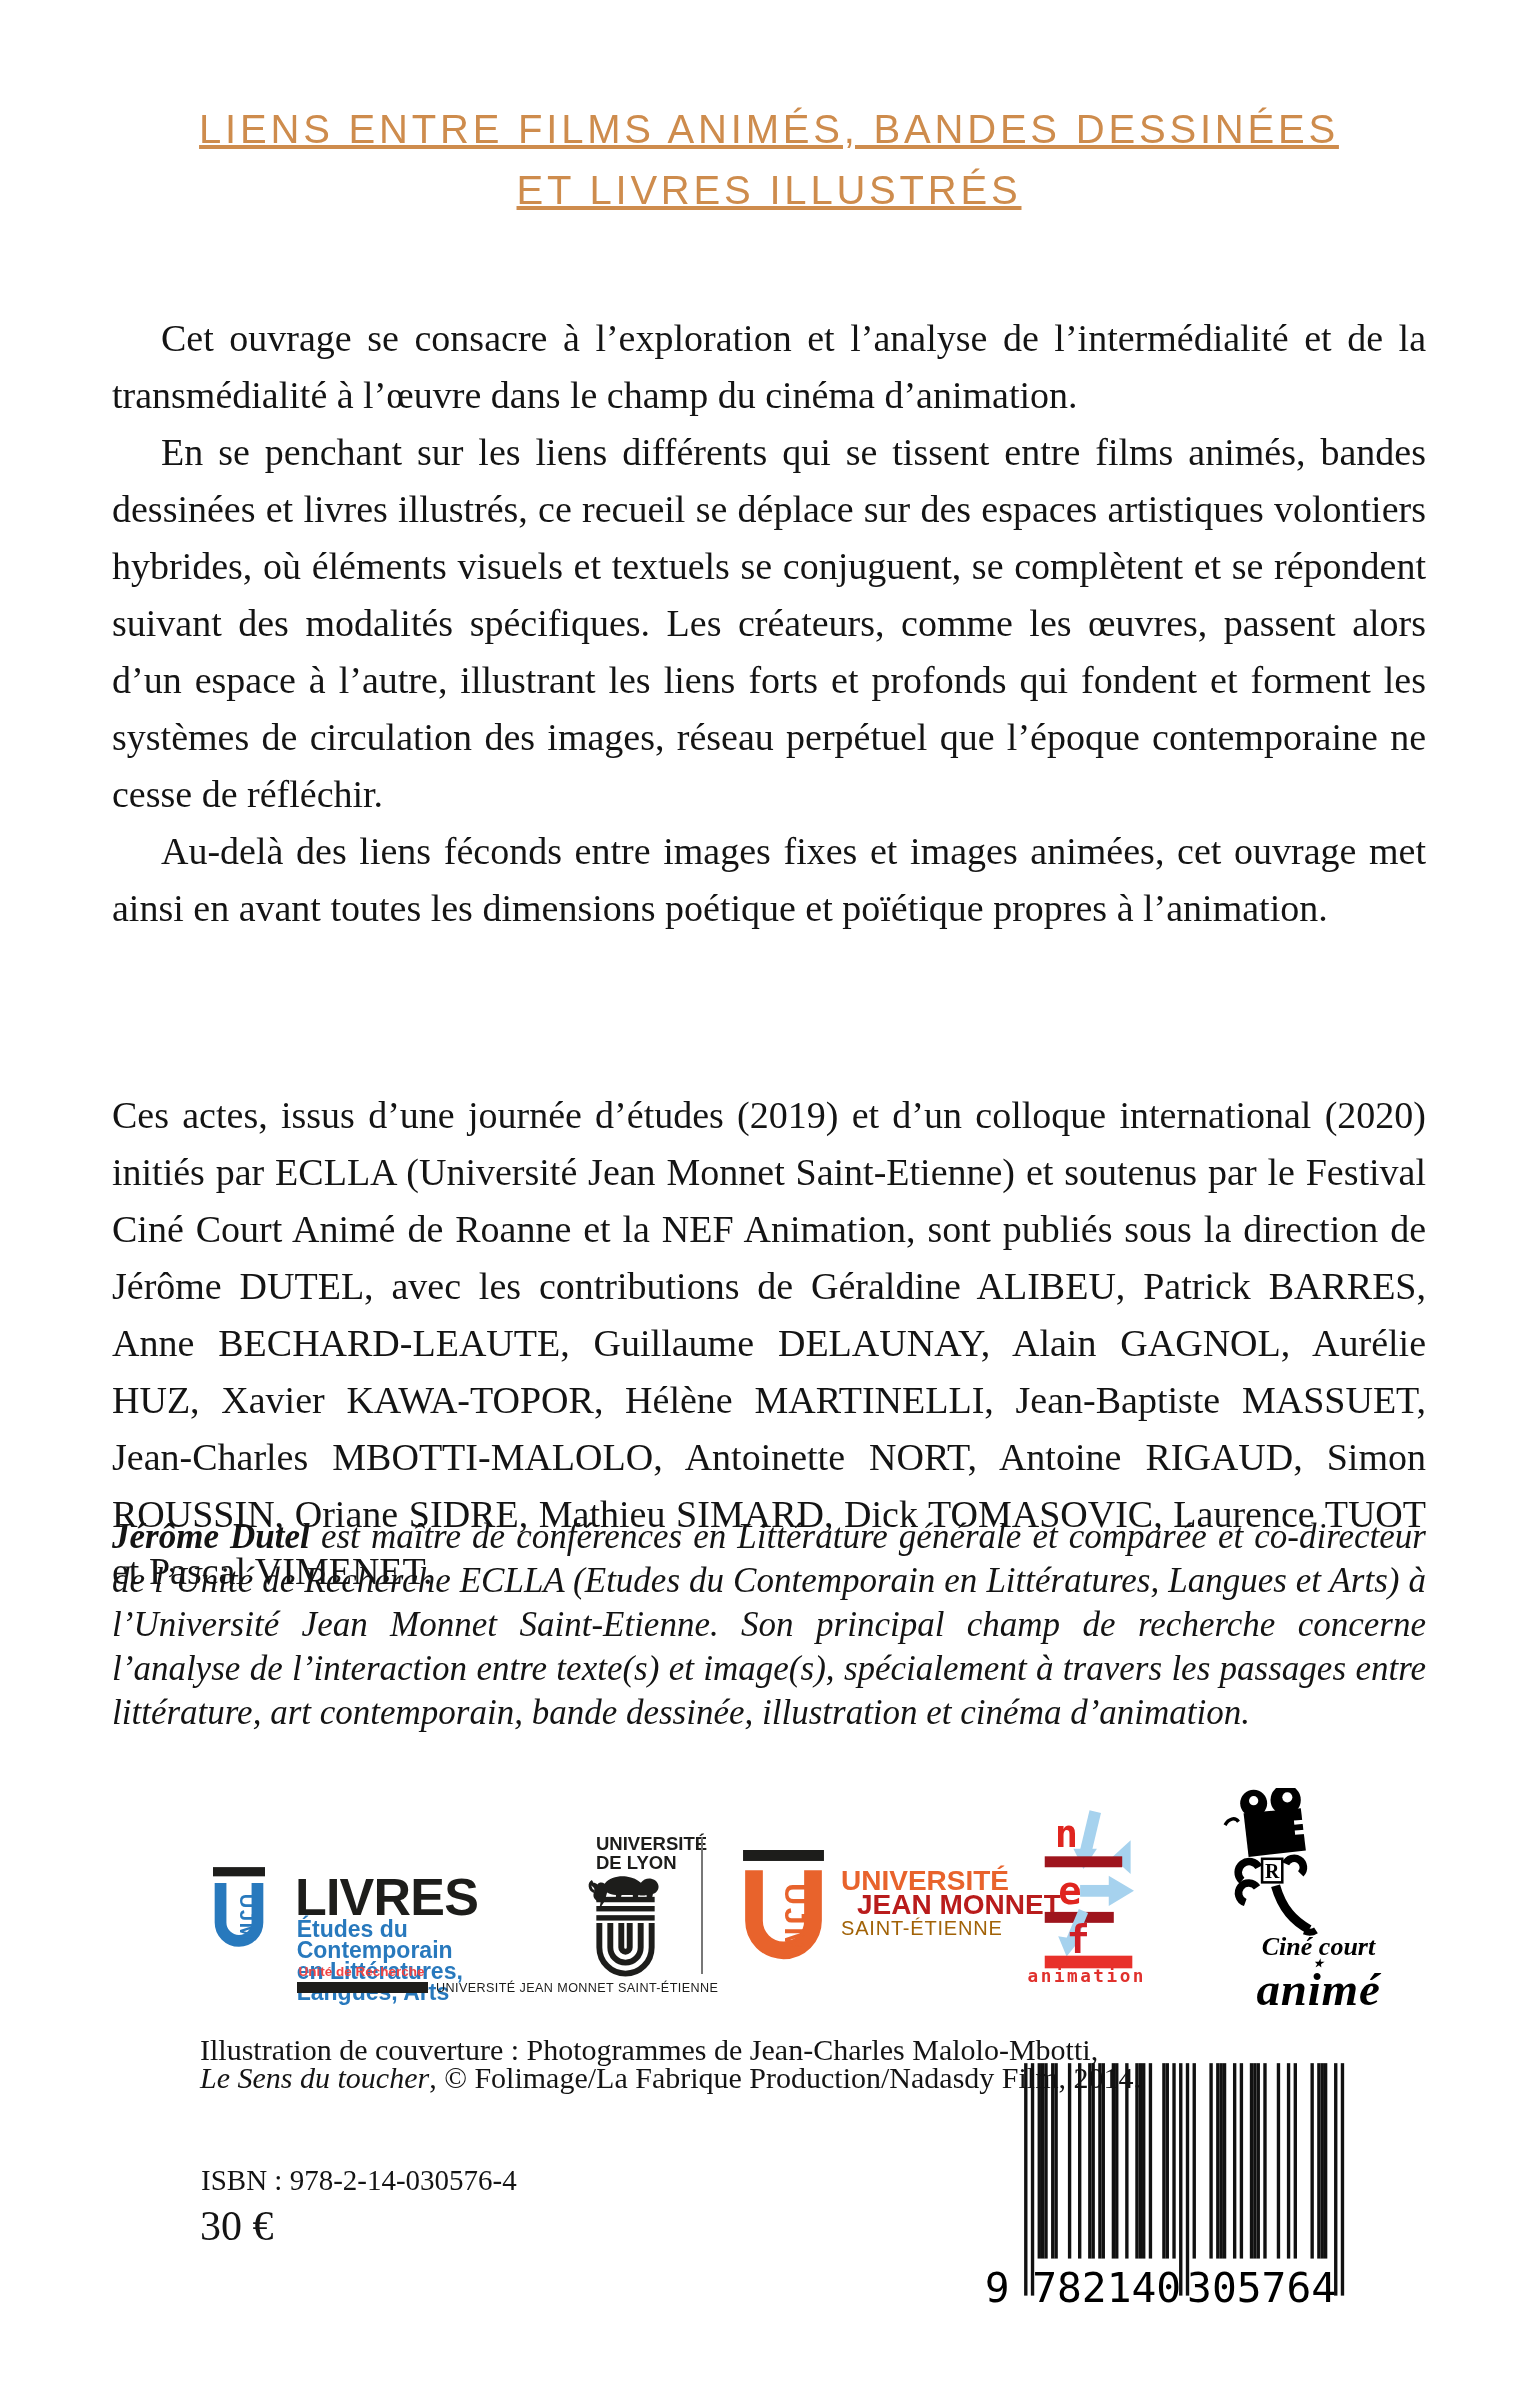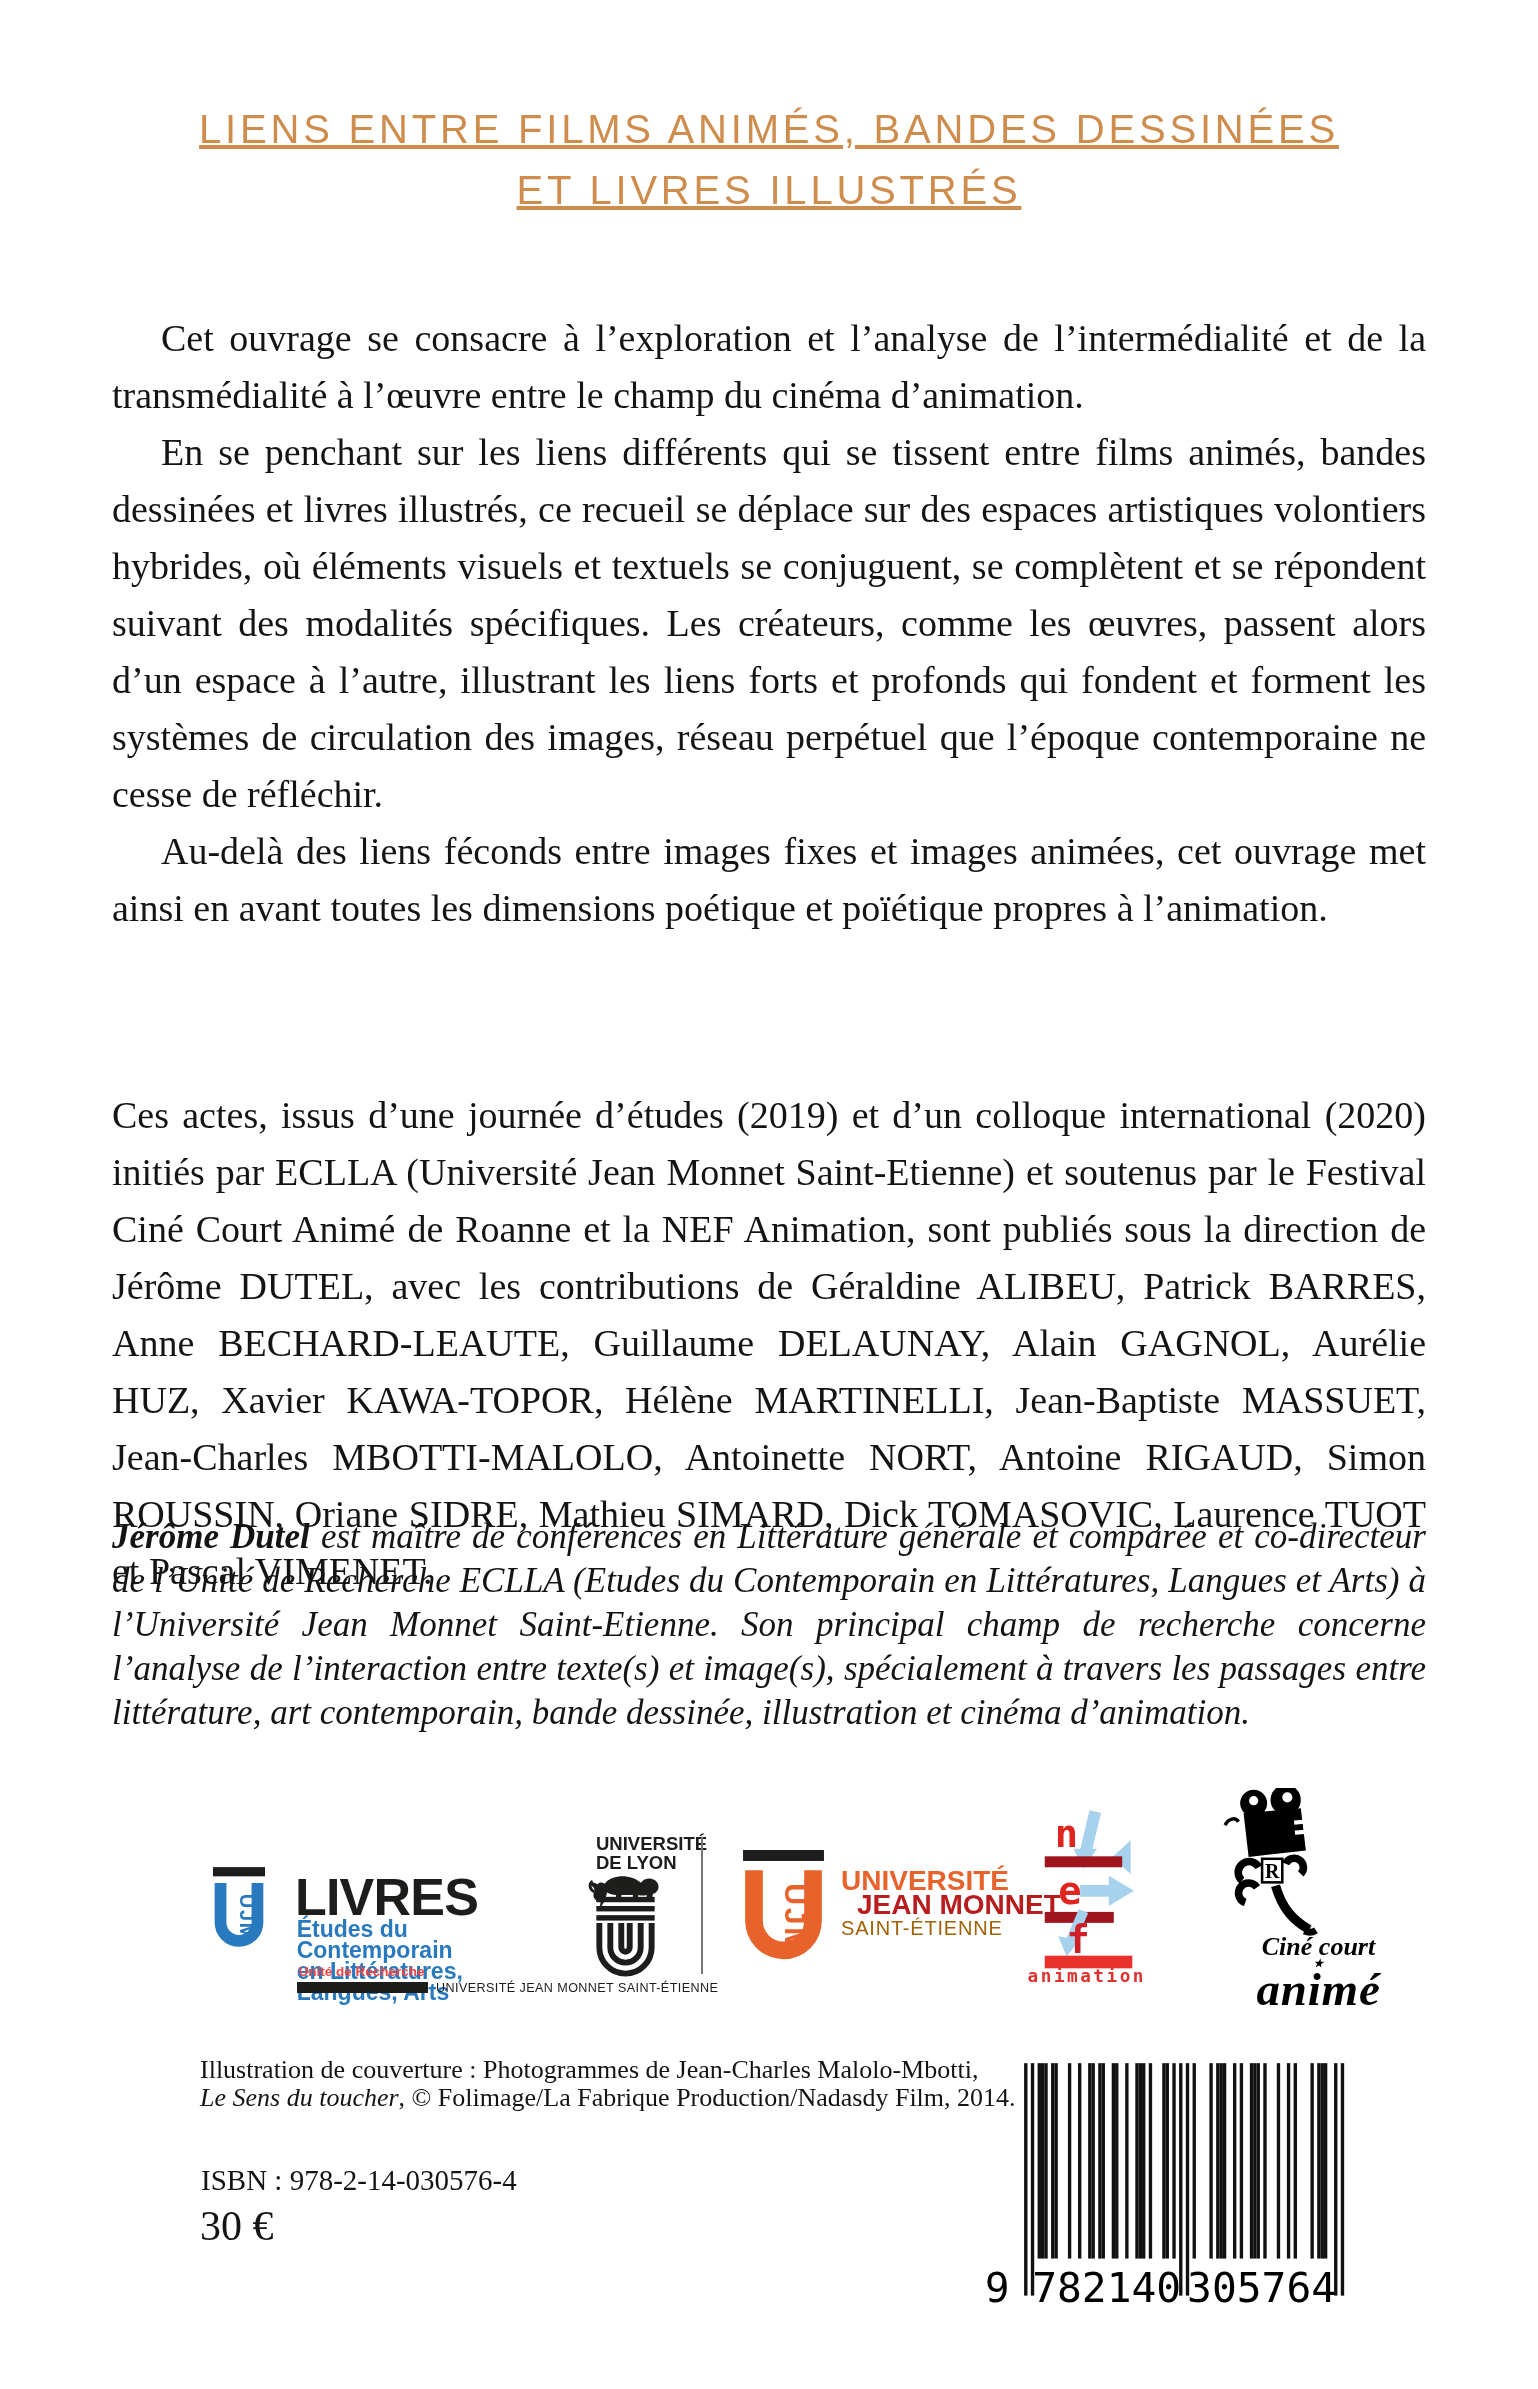--- a/index.html
+++ b/index.html
@@ -38,39 +38,39 @@
   .ujm-sub{font-weight:300;font-size:20px;letter-spacing:0.8px;color:#a16207;}
   .nef-caption{position:absolute;left:-3.4px;top:156px;width:115px;text-align:left;
                font-family:"DejaVu Sans Mono",monospace;font-weight:bold;font-size:17.7px;
                letter-spacing:2.5px;}
   .cine-text{position:absolute;left:-17px;top:148px;width:135px;text-align:center;
              font-style:italic;font-weight:bold;color:#000;margin-left:48px;}
   .cine-l1{font-size:26px;line-height:22px;}
   .cine-star{font-size:11px;line-height:10px;}
   .cine-l2{font-size:47px;line-height:42px;letter-spacing:0.8px;}
   
-  #credit{position:absolute;left:200px;top:2036px;font-size:26px;line-height:28px;margin-top:20px;}
+  #credit{position:absolute;left:200px;top:2036px;font-size:30px;line-height:28px;}
   #isbn{position:absolute;left:201px;top:2164px;font-size:29px;}
   #price{position:absolute;left:200px;top:2202px;font-size:42px;}
   .it{font-style:italic;}
   #barcode{position:absolute;left:982px;top:2063px;}
   #barcode text{font-family:"DejaVu Sans Mono",monospace;font-size:49px;}
 </style>
 </head>
 <body>
 
 <div class="page">
 
   <div class="title" style="color:#ce8c4d;">
     <div>LIENS ENTRE FILMS ANIMÉS, BANDES DESSINÉES</div>
     <div>ET LIVRES ILLUSTRÉS</div>
   </div>
 
   <div id="desc" class="blk">
-    <p>Cet ouvrage se consacre à l’exploration et l’analyse de l’intermédialité et de la transmédialité à l’œuvre entre le champ du cinéma d’animation.</p>
+    <p>Cet ouvrage se consacre à l’exploration et l’analyse de l’intermédialité et de la transmédialité à l’œuvre dans le champ du cinéma d’animation.</p>
     <p>En se penchant sur les liens différents qui se tissent entre films animés, bandes dessinées et livres illustrés, ce recueil se déplace sur des espaces artistiques volontiers hybrides, où éléments visuels et textuels se conjuguent, se complètent et se répondent suivant des modalités spécifiques. Les créateurs, comme les œuvres, passent alors d’un espace à l’autre, illustrant les liens forts et profonds qui fondent et forment les systèmes de circulation des images, réseau perpétuel que l’époque contemporaine ne cesse de réfléchir.</p>
     <p>Au-delà des liens féconds entre images fixes et images animées, cet ouvrage met ainsi en avant toutes les dimensions poétique et poïétique propres à l’animation.</p>
   </div>
 
   <div id="actes" class="blk">
     <p>Ces actes, issus d’une journée d’études (2019) et d’un colloque international (2020) initiés par ECLLA (Université Jean Monnet Saint-Etienne) et soutenus par le Festival Ciné Court Animé de Roanne et la NEF Animation, sont publiés sous la direction de Jérôme DUTEL, avec les contributions de Géraldine ALIBEU, Patrick BARRES, Anne BECHARD-LEAUTE, Guillaume DELAUNAY, Alain GAGNOL, Aurélie HUZ, Xavier KAWA-TOPOR, Hélène MARTINELLI, Jean-Baptiste MASSUET, Jean-Charles MBOTTI-MALOLO, Antoinette NORT, Antoine RIGAUD, Simon ROUSSIN, Oriane SIDRE, Mathieu SIMARD, Dick TOMASOVIC, Laurence TUOT et Pascal VIMENET.</p>
   </div>
 
   <div id="bio" class="blk">
     <p><span class="bio-author">Jérôme Dutel</span><span> est maître de conférences en Littérature générale et comparée et co-directeur de l’Unité de Recherche ECLLA (Etudes du Contemporain en Littératures, Langues et Arts) à l’Université Jean Monnet Saint-Etienne. Son principal champ de recherche concerne l’analyse de l’interaction entre texte(s) et image(s), spécialement à travers les passages entre littérature, art contemporain, bande dessinée, illustration et cinéma d’animation.</span></p>

